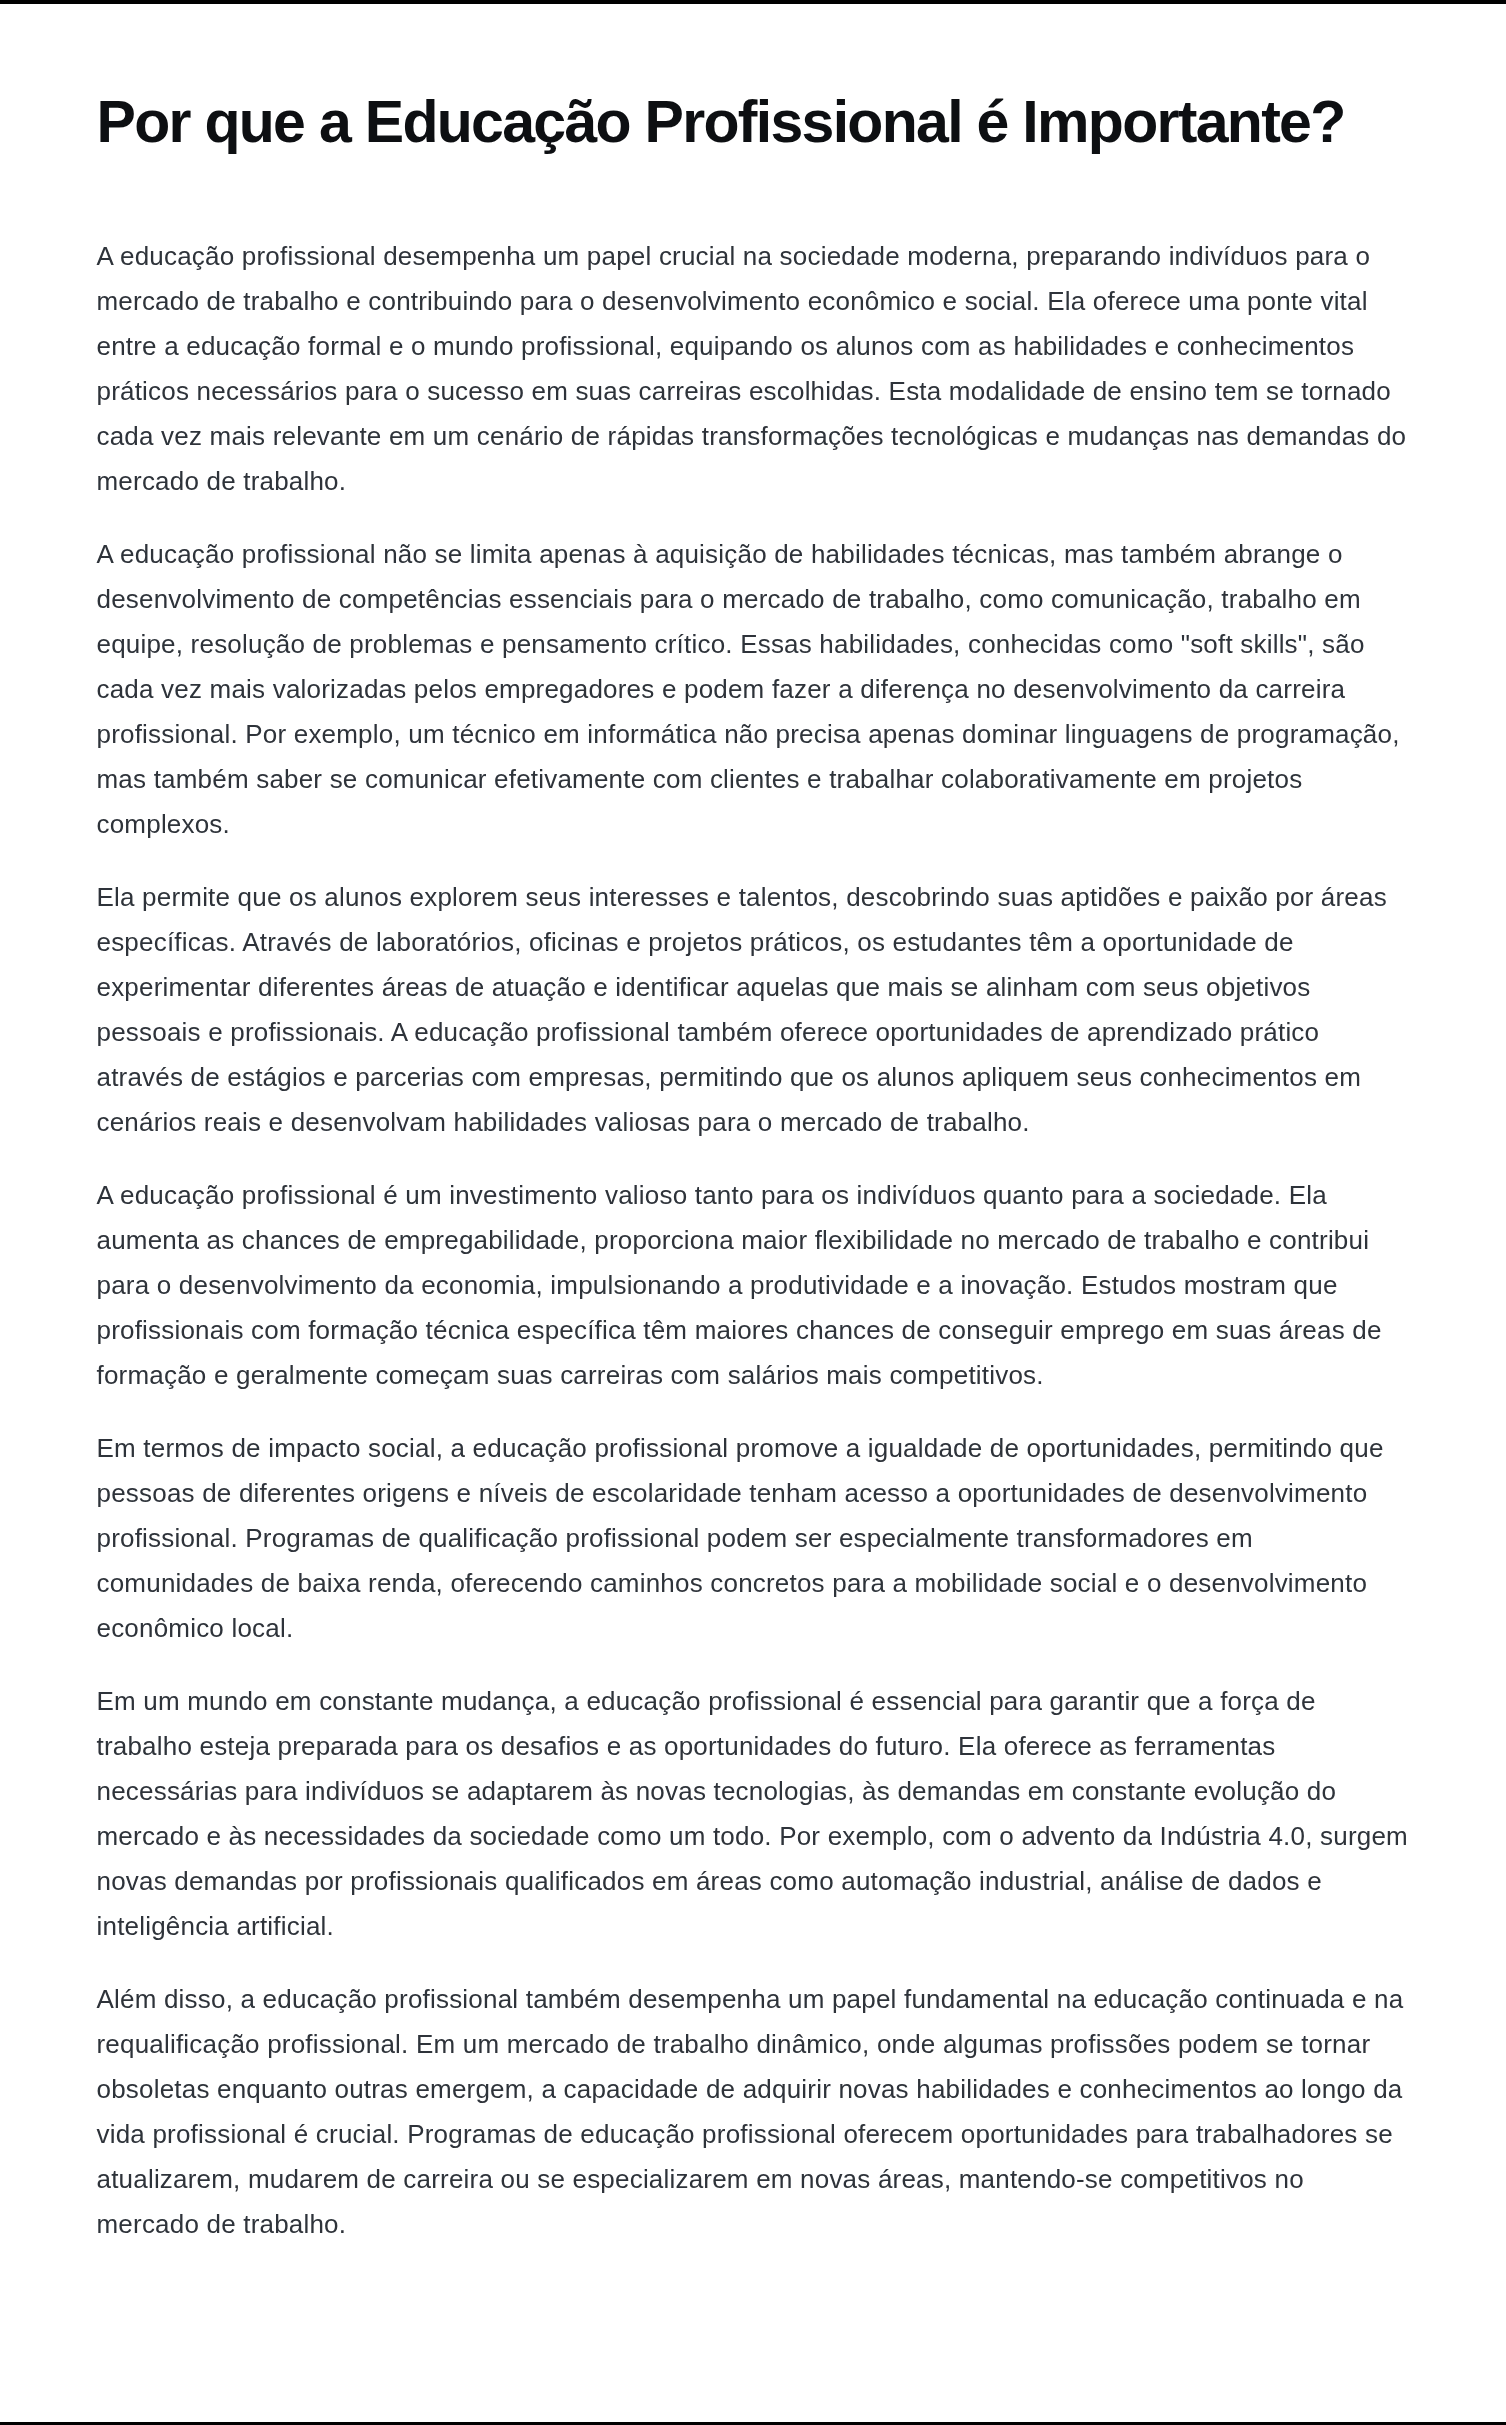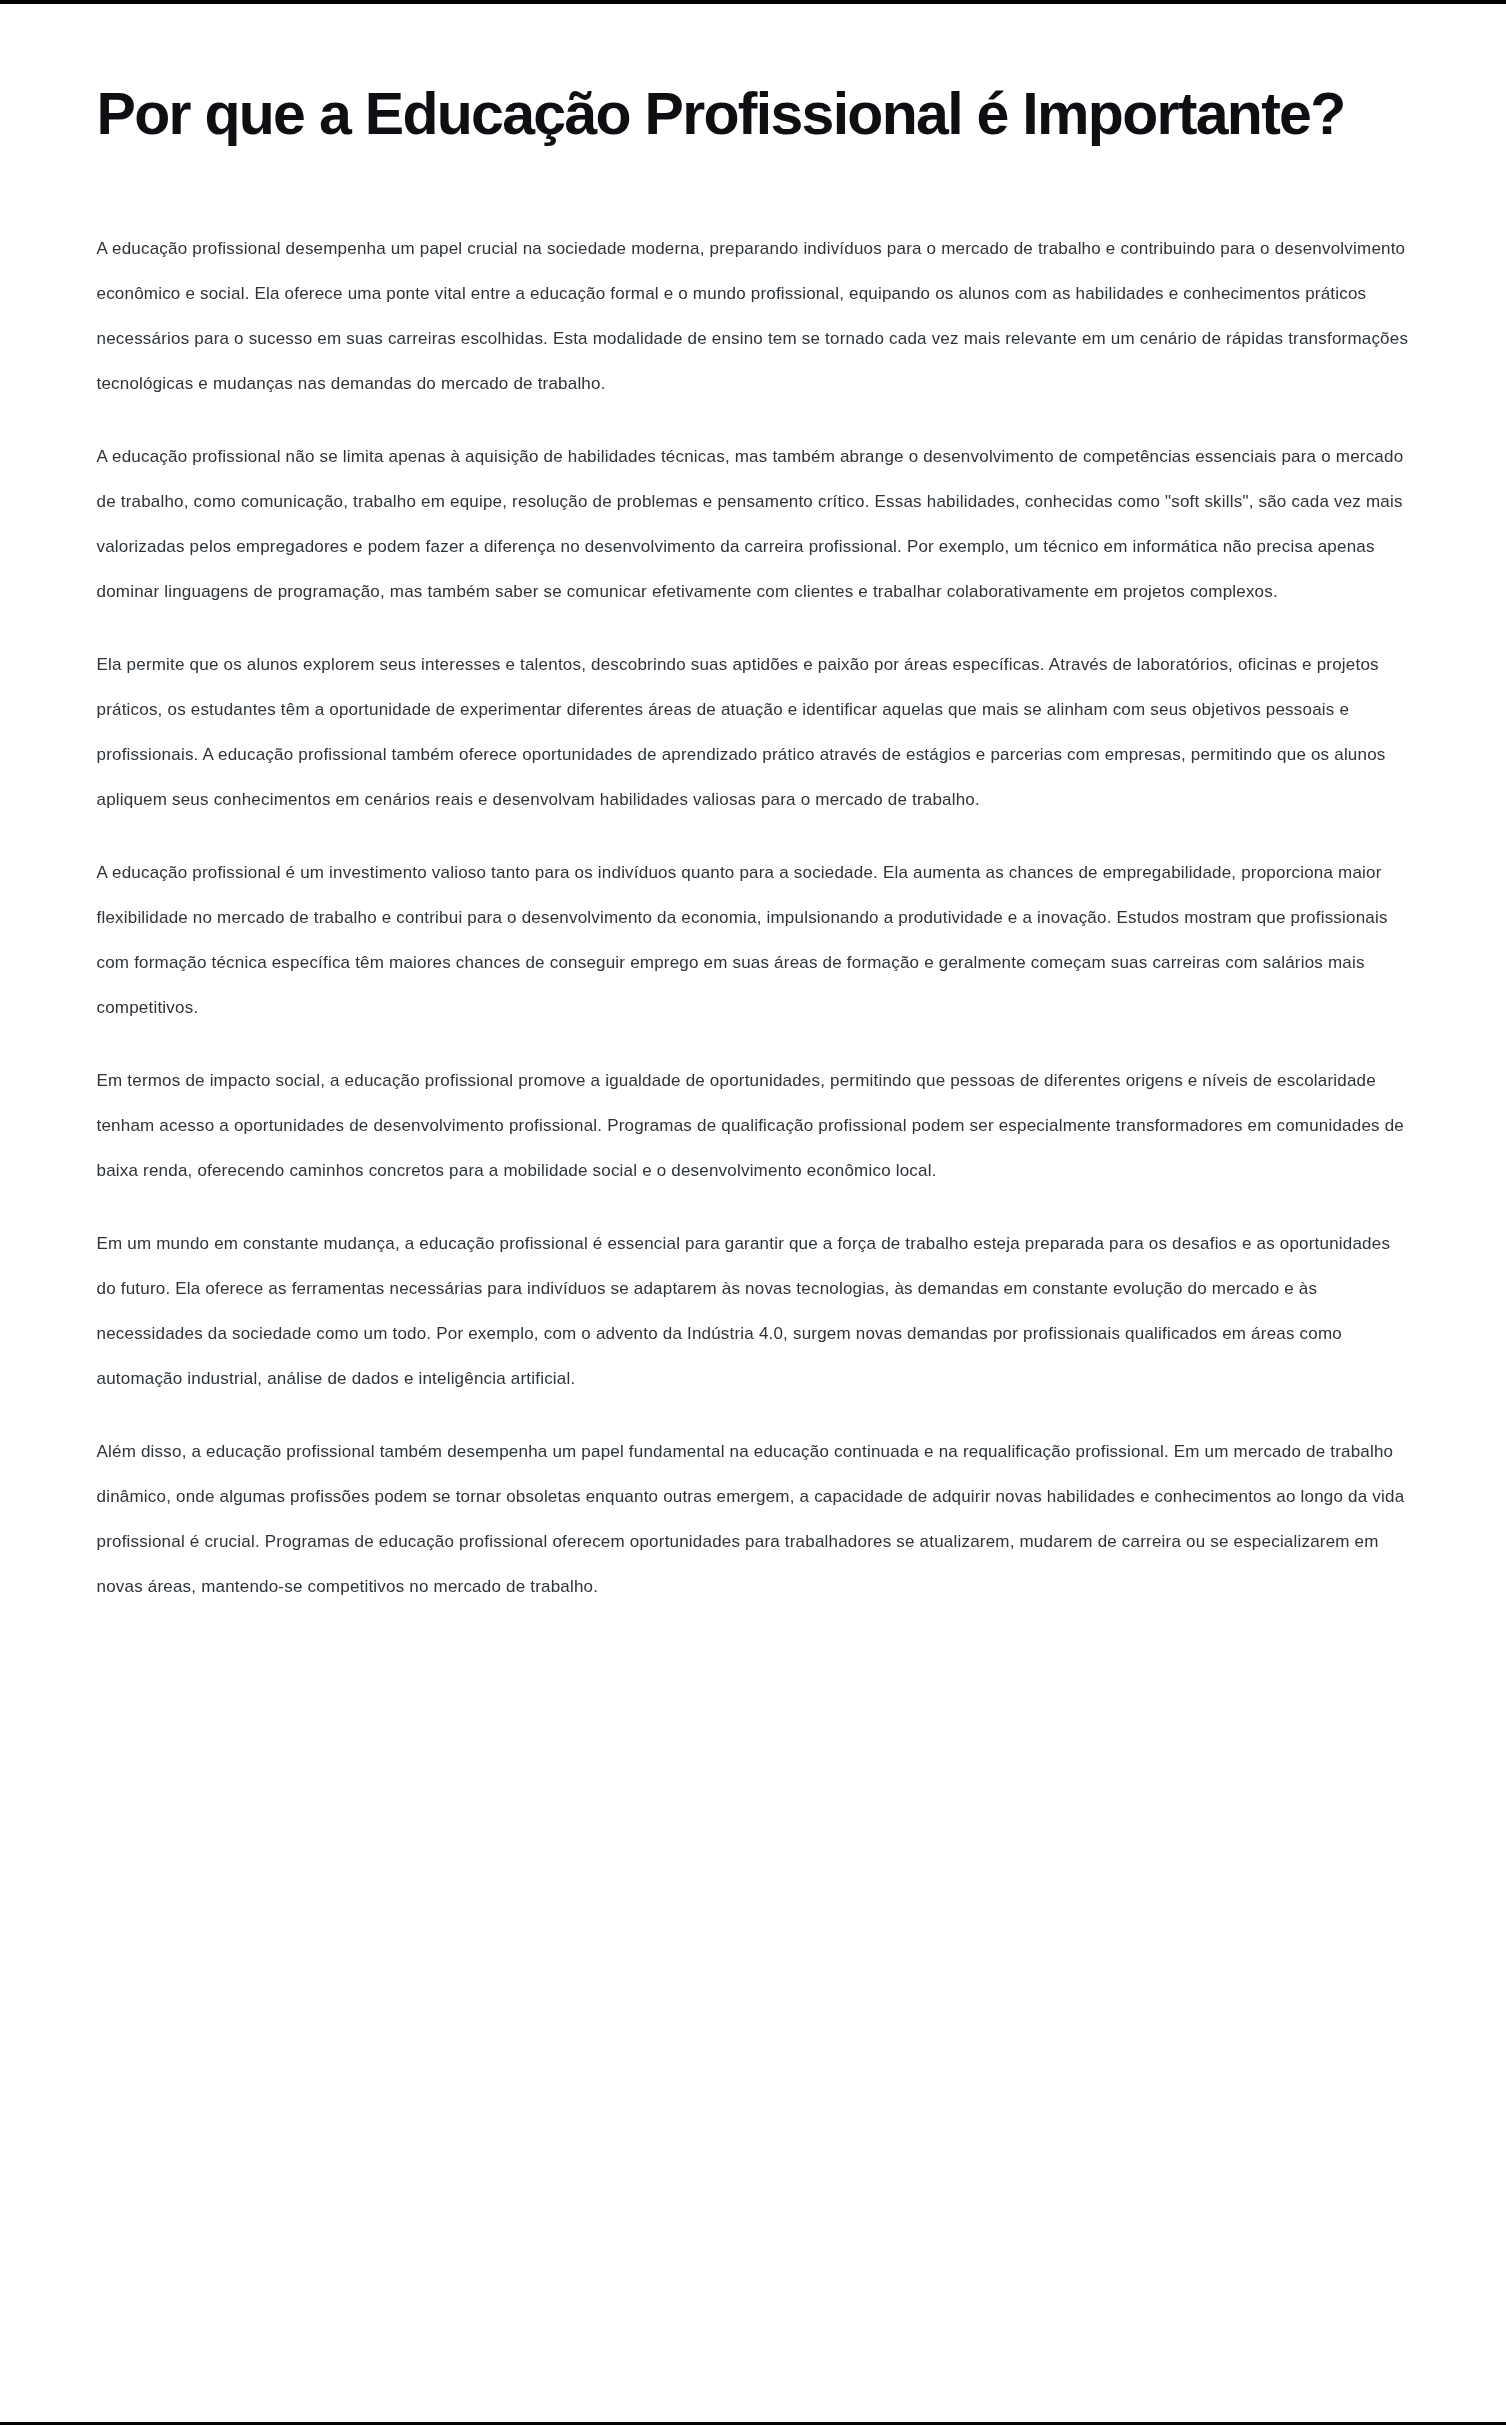--- a/index.html
+++ b/index.html
@@ -22,34 +22,34 @@
     width:100%;height:4.2px;
     background:var(--bar-color);
   }
   .bottom-bar{
     position:absolute;bottom:0;left:0;
     width:100%;height:4.2px;
     background:var(--bar-color);
   }
   .content{
     width:1314px;
-    margin:0 auto;
+    margin:8px auto;
     padding-top:76px; 
   }
   h1.page-title{
     margin:0 0 73px 0;
     font-size:59px;
     line-height:77px;
     font-weight:700;
     letter-spacing:-1.7px;
     color:var(--title-color);
   }
   p.article-paragraph{
     margin:0 0 28px 0;
-    font-size:17px;
+    font-size:26px;
     line-height:45px;
     letter-spacing:0.2px;
     color:var(--body-color);
   }
 </style>
 </head>
 <body>
 
 <div class="top-bar"></div>
 

